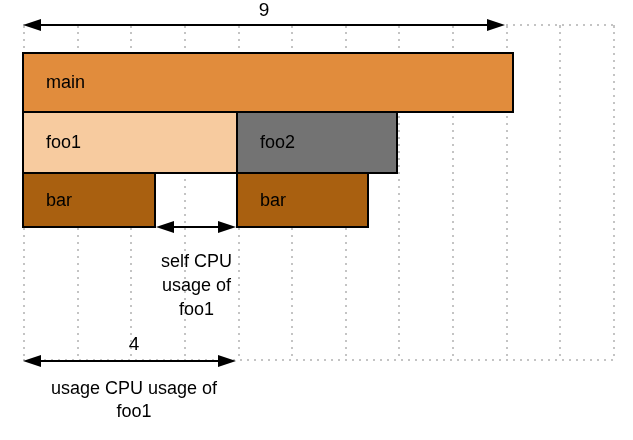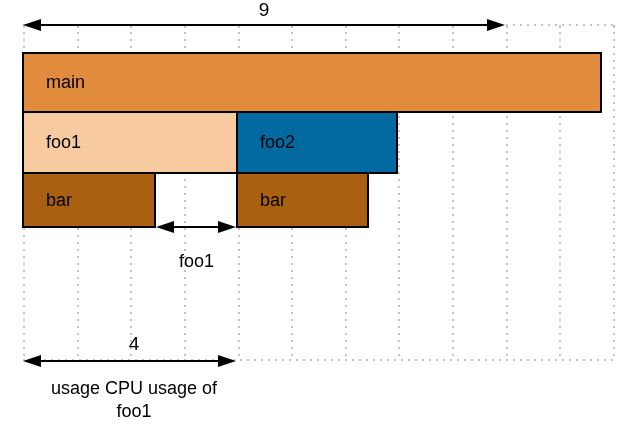--- a/index.html
+++ b/index.html
@@ -83,45 +83,47 @@
       <div class="vline" style="left: 613.04px; top: 25px; height: 335px;"></div>
       <div class="hline" style="left: 23px; top: 24px; width: 592.04px;"></div>
       <div class="hline" style="left: 23px; top: 359px; width: 592.04px;"></div>
     </div>
 
   <div class="lbl" style="left:23px; top:0; width:482px;">9</div>
   <div class="arrow-line" style="left:41px; top:24px; width:446px;"></div>
   <div class="ah ah-l" style="left:23px; top:19px;"></div>
   <div class="ah ah-r" style="left:487px; top:19px;"></div>
 
-  <div class="frame" style="left: 22px; top: 52px; width: 580px; height: 61px; background-color: rgb(225, 140, 60);">
+  <div class="frame" style="left: 22px; top: 52px; width: 492px; height: 61px; background-color: rgb(225, 140, 60);">
     <span>main</span>
   </div>
 
   <div class="frame" style="left: 22px; top: 111px; width: 216px; height: 63px; background-color: rgb(247, 203, 159);">
     <span>foo1</span>
   </div>
 
-  <div class="frame" style="left: 236px; top: 111px; width: 162px; height: 63px; background-color: #0369a1;">
+  <div class="frame" style="left: 236px; top: 111px; width: 162px; height: 63px; background-color: #737373;">
     <span>foo2</span>
   </div>
 
   <div class="frame" style="left: 22px; top: 172px; width: 134px; height: 56px; color: rgb(0, 0, 0); background-color: rgb(169, 96, 16);">
     <span>bar</span>
   </div>
 
   <div class="frame" style="left: 236px; top: 172px; width: 133px; height: 56px; color: rgb(0, 0, 0); background-color: rgb(169, 96, 16);">
     <span>bar</span>
   </div>
 
   <div class="arrow-line" style="left:174px; top:226px; width:44px;"></div>
   <div class="ah ah-l" style="left:156px; top:221px;"></div>
   <div class="ah ah-r" style="left:218px; top:221px;"></div>
 
   <div class="note note-self" style="left:136px; top:249px; width:121px;">
+    <span>self CPU</span>
+    <span>usage of</span>
     <span>foo1</span>
   </div>
 
   <div class="lbl" style="left:26px; top:334px; width:216px;">4</div>
   <div class="arrow-line" style="left:41px; top:360px; width:177px;"></div>
   <div class="ah ah-l" style="left:23px; top:355px;"></div>
   <div class="ah ah-r" style="left:218px; top:355px;"></div>
 
   <div class="note note-total" style="left:29px; top:377px; width:210px;">
     <span>usage CPU usage of</span>

